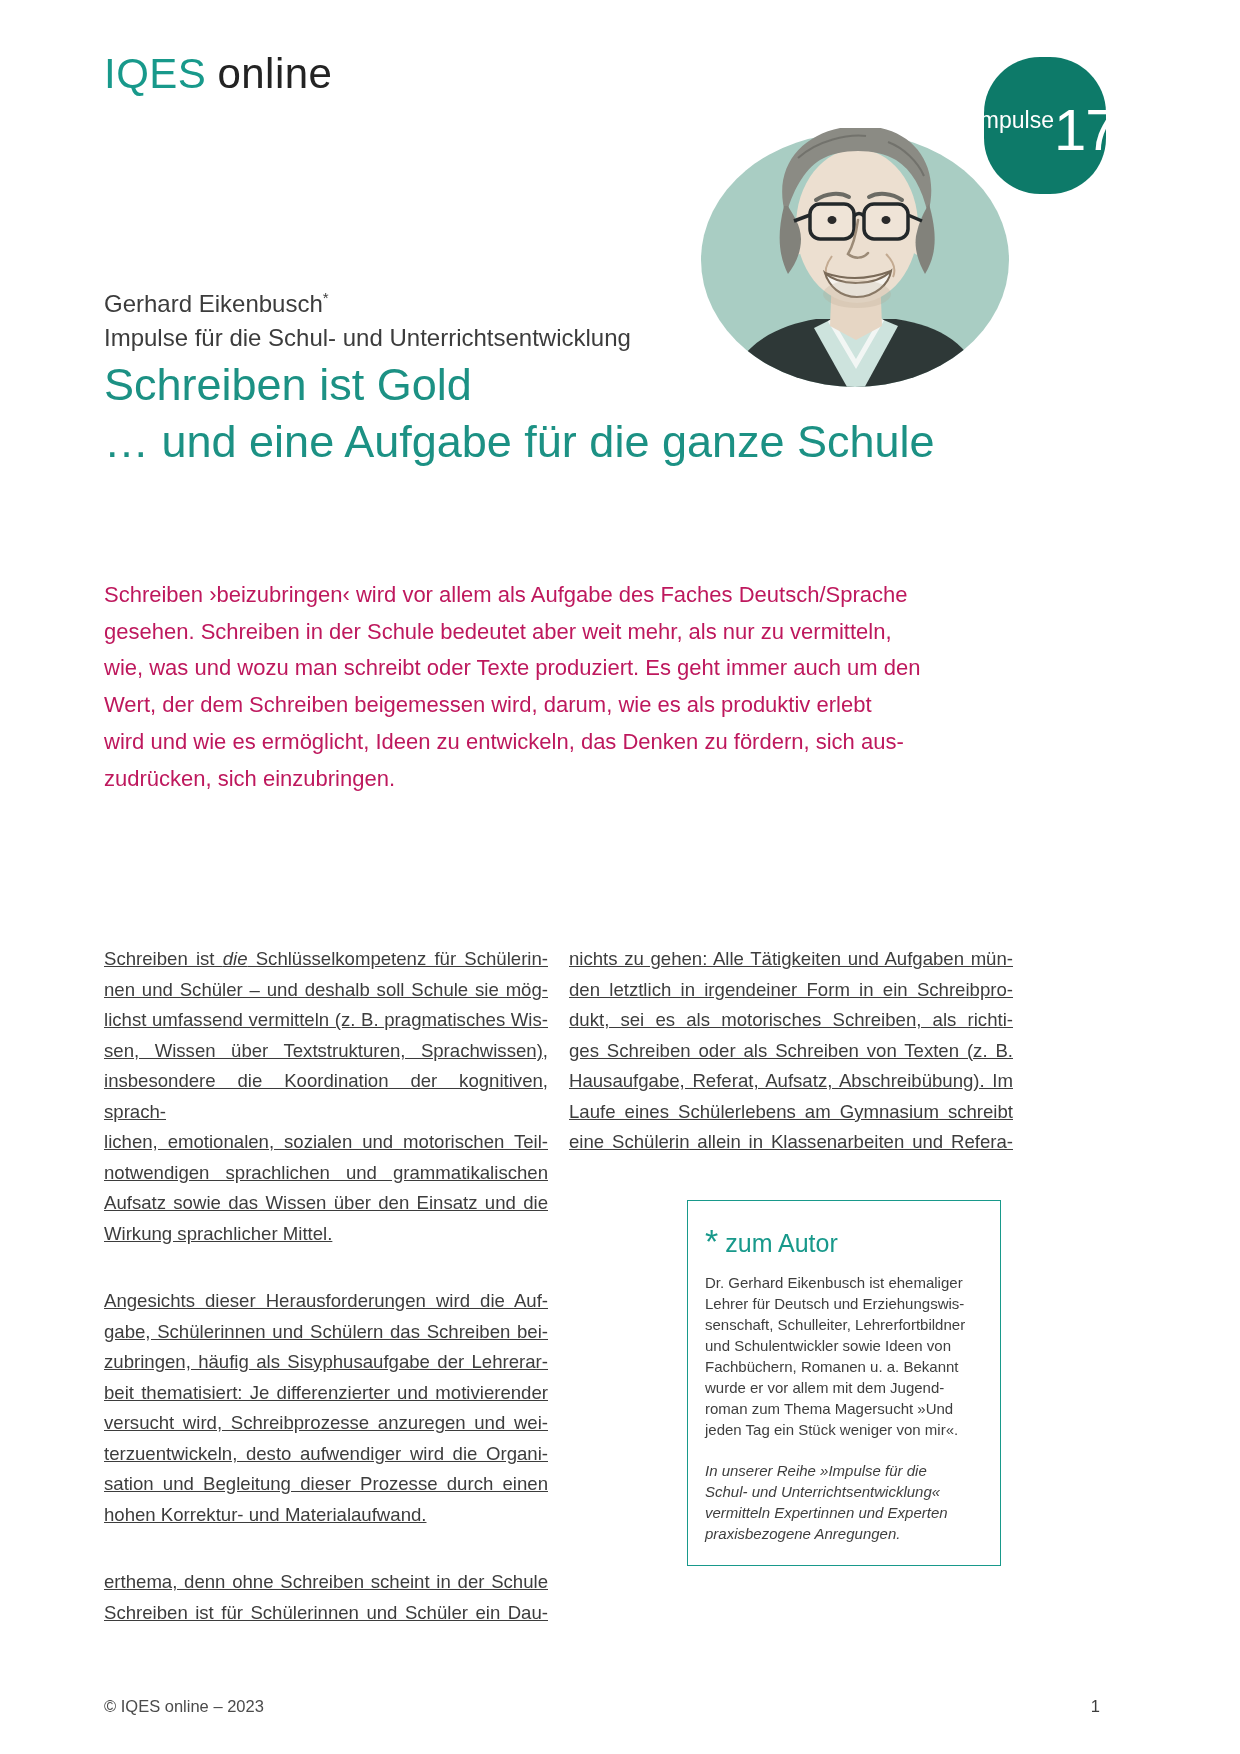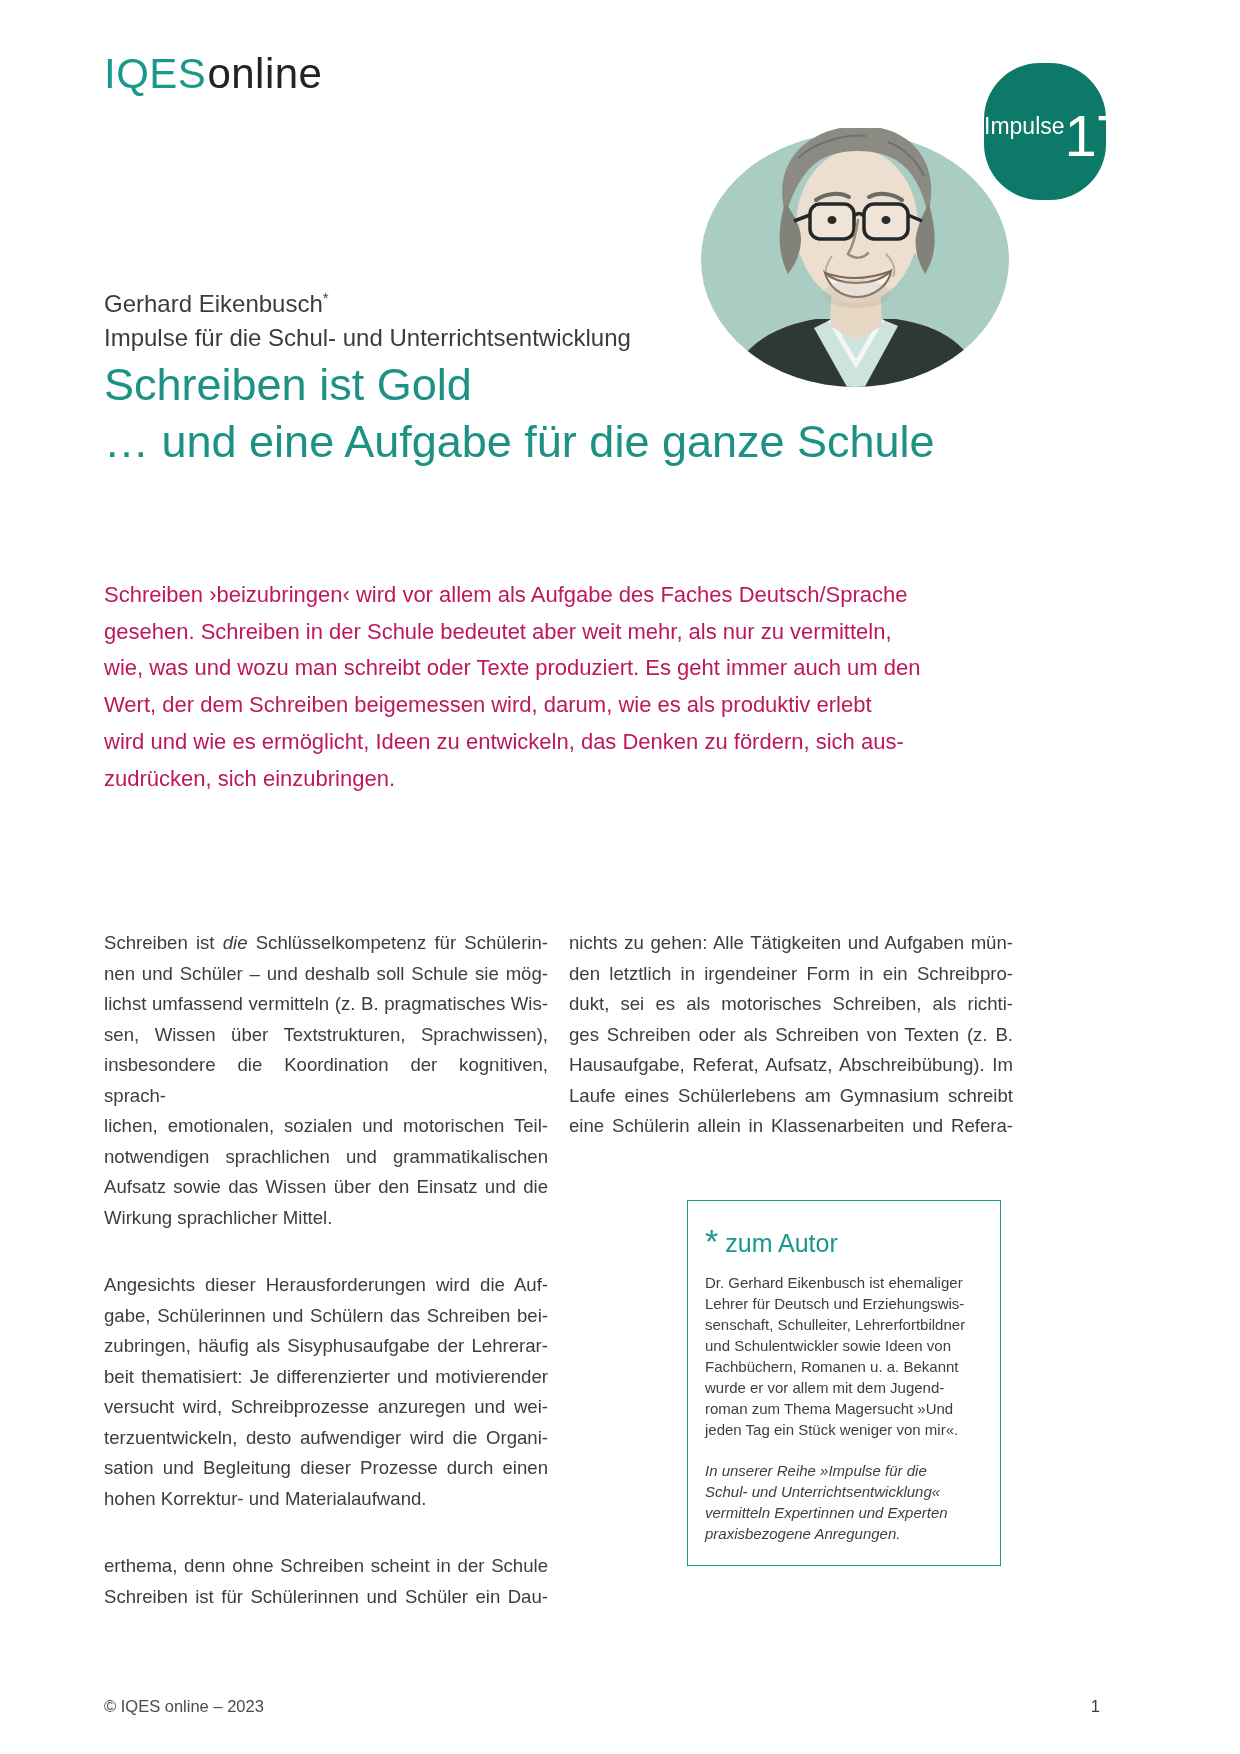--- a/index.html
+++ b/index.html
@@ -6,45 +6,45 @@
   .page{
     position:relative;width:1240px;height:1754px;margin:0 auto;background:#ffffff;
     font-family:"Liberation Sans","DejaVu Sans",sans-serif;overflow:hidden;
     color:#3d3d3d;
   }
   .abs{position:absolute;}
 
   
   .logo{left:104px;top:50px;font-size:42px;letter-spacing:.5px;white-space:nowrap;}
   .logo .iqes{color:#18998b;}
-  .logo .online{color:#232323;margin-left:1px;}
+  .logo .online{color:#232323;margin-left:11px;}
 
   
   .portrait{left:698px;top:88px;width:312px;height:315px;}
 
   
-  .badge{left:984px;top:63px;width:122px;height:137px;border-radius:56px;
-    background:#0d7a69;display:flex;align-items:center;z-index:5;}
+  .badge{left:984px;top:57px;width:122px;height:137px;border-radius:56px;
+    background:#0d7a69;display:flex;align-items:center;justify-content:center;z-index:5;}
   .badge .lbl{color:#fff;font-size:23px;margin-top:-10px;}
   .badge .num{color:#fff;font-size:58px;margin-top:8px;letter-spacing:-1px;}
 
   
   .author-block{left:104px;top:281px;font-size:24px;line-height:34px;color:#3c3c3c;}
   .author-block sup{font-size:15px;vertical-align:9px;}
   .title{left:104px;top:356px;font-size:45px;line-height:57px;color:#1c9184;white-space:pre-line;}
 
   
   .lead{left:104px;top:577px;width:918px;font-size:22px;line-height:36.7px;
     color:#be185d;white-space:pre-line;}
 
   
   .col{top:928px;width:444px;font-size:18.6px;line-height:30.5px;color:#3d3d3d;}
   .col-left{left:104px;}
   .col-right{left:569px;}
-  .para{margin:0 0 37px 0;}
+  .para{margin:16px 0 37px 0;text-decoration:underline;}
   .jline{display:block;text-align:justify;text-align-last:justify;}
   .jline.last{text-align-last:left;}
   .it{font-style:italic;}
 
   
   .author-box{left:687px;top:1200px;width:314px;height:366px;box-sizing:border-box;
     border:1.5px solid #18998b;padding:24px 22px 20px 17px;background:#fff;}
   .author-box .head{color:#18998b;font-size:25px;line-height:32px;}
   .author-box .head .mark{font-size:34px;margin-right:7px;vertical-align:-1px;}
   .author-box .body{margin-top:13px;font-size:15px;line-height:21px;color:#3e3e3e;white-space:pre-line;}

